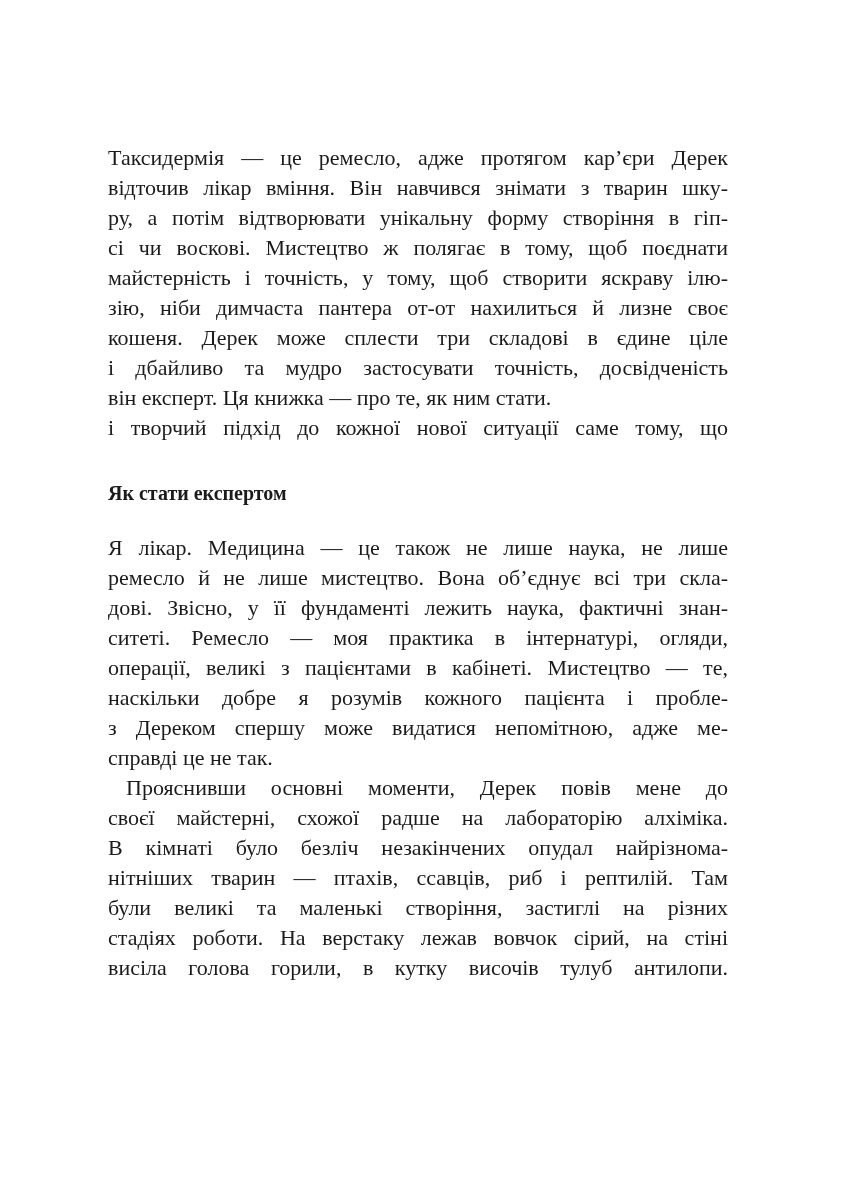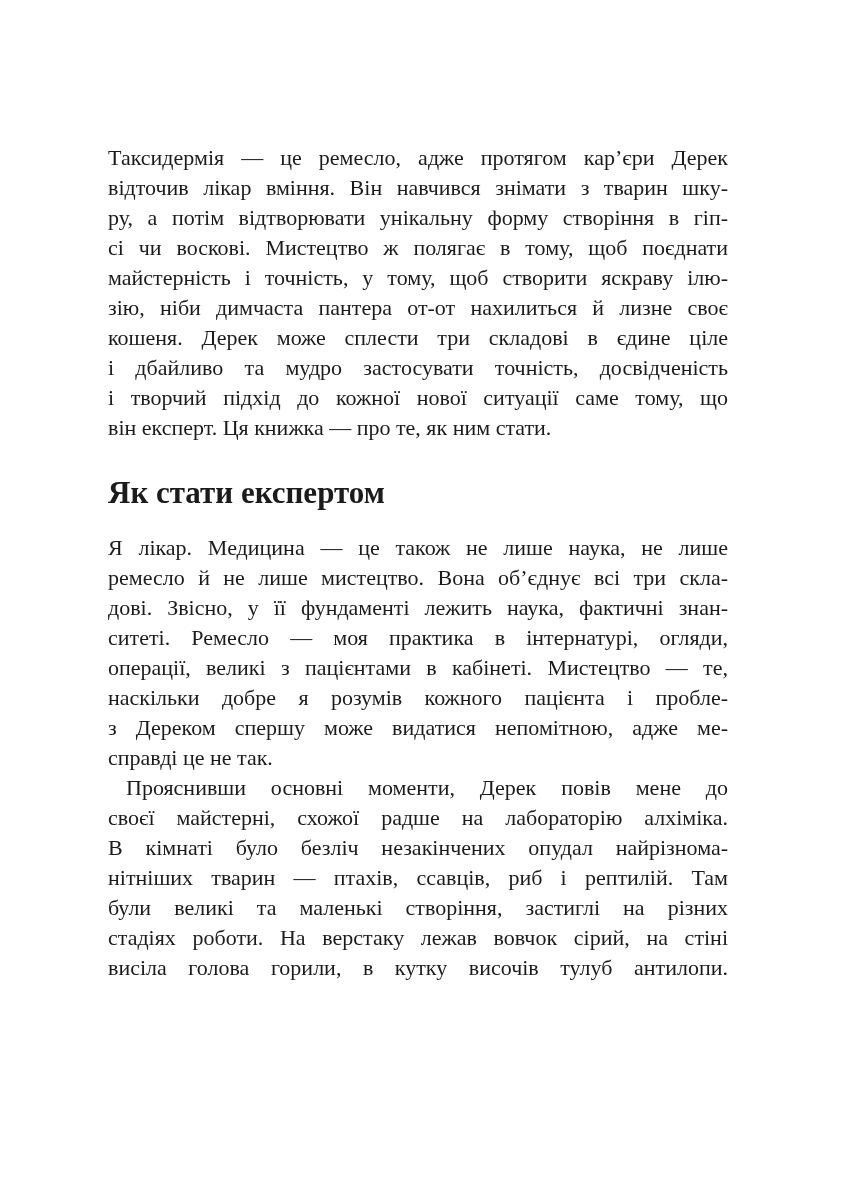--- a/index.html
+++ b/index.html
@@ -29,21 +29,21 @@
     -moz-text-align-last: justify;
   }
   .paragraph .line.last {
     text-align-last: left;
     -moz-text-align-last: left;
   }
   .paragraph .line.indent { text-indent: 18px; }
   .heading {
     margin: 34px 0 24px 0;
     padding: 0;
-    font-size: 31px;
+    font-size: 20px;
     line-height: 32px;
     font-weight: bold;
     color: #1b1b1b;
     text-align: left;
   }
   .footer {
     position: absolute;
     left: 108px;
     top: 1069px;
     width: 620px;
@@ -64,22 +64,22 @@
   <main class="text-block">
     <section class="paragraph">
         <div class="line">Таксидермія — це ремесло, адже протягом кар’єри Дерек</div>
         <div class="line">відточив лікар вміння. Він навчився знімати з тварин шку-</div>
         <div class="line">ру, а потім відтворювати унікальну форму створіння в гіп-</div>
         <div class="line">сі чи воскові. Мистецтво ж полягає в тому, щоб поєднати</div>
         <div class="line">майстерність і точність, у тому, щоб створити яскраву ілю-</div>
         <div class="line">зію, ніби димчаста пантера от-от нахилиться й лизне своє</div>
         <div class="line">кошеня. Дерек може сплести три складові в єдине ціле</div>
         <div class="line">і дбайливо та мудро застосувати точність, досвідченість</div>
+        <div class="line last">він експерт. Ця книжка — про те, як ним стати.</div>
         <div class="line">і творчий підхід до кожної нової ситуації саме тому, що</div>
-        <div class="line last">він експерт. Ця книжка — про те, як ним стати.</div>
       </section>
     <h2 class="heading">Як стати експертом</h2>
     <section class="paragraph">
         <div class="line">Я лікар. Медицина — це також не лише наука, не лише</div>
         <div class="line">ремесло й не лише мистецтво. Вона об’єднує всі три скла-</div>
         <div class="line">дові. Звісно, у її фундаменті лежить наука, фактичні знан-</div>
         <div class="line">ситеті. Ремесло — моя практика в інтернатурі, огляди,</div>
         <div class="line">операції, великі з пацієнтами в кабінеті. Мистецтво — те,</div>
         <div class="line">наскільки добре я розумів кожного пацієнта і пробле-</div>
         <div class="line">з Дереком спершу може видатися непомітною, адже ме-</div>

